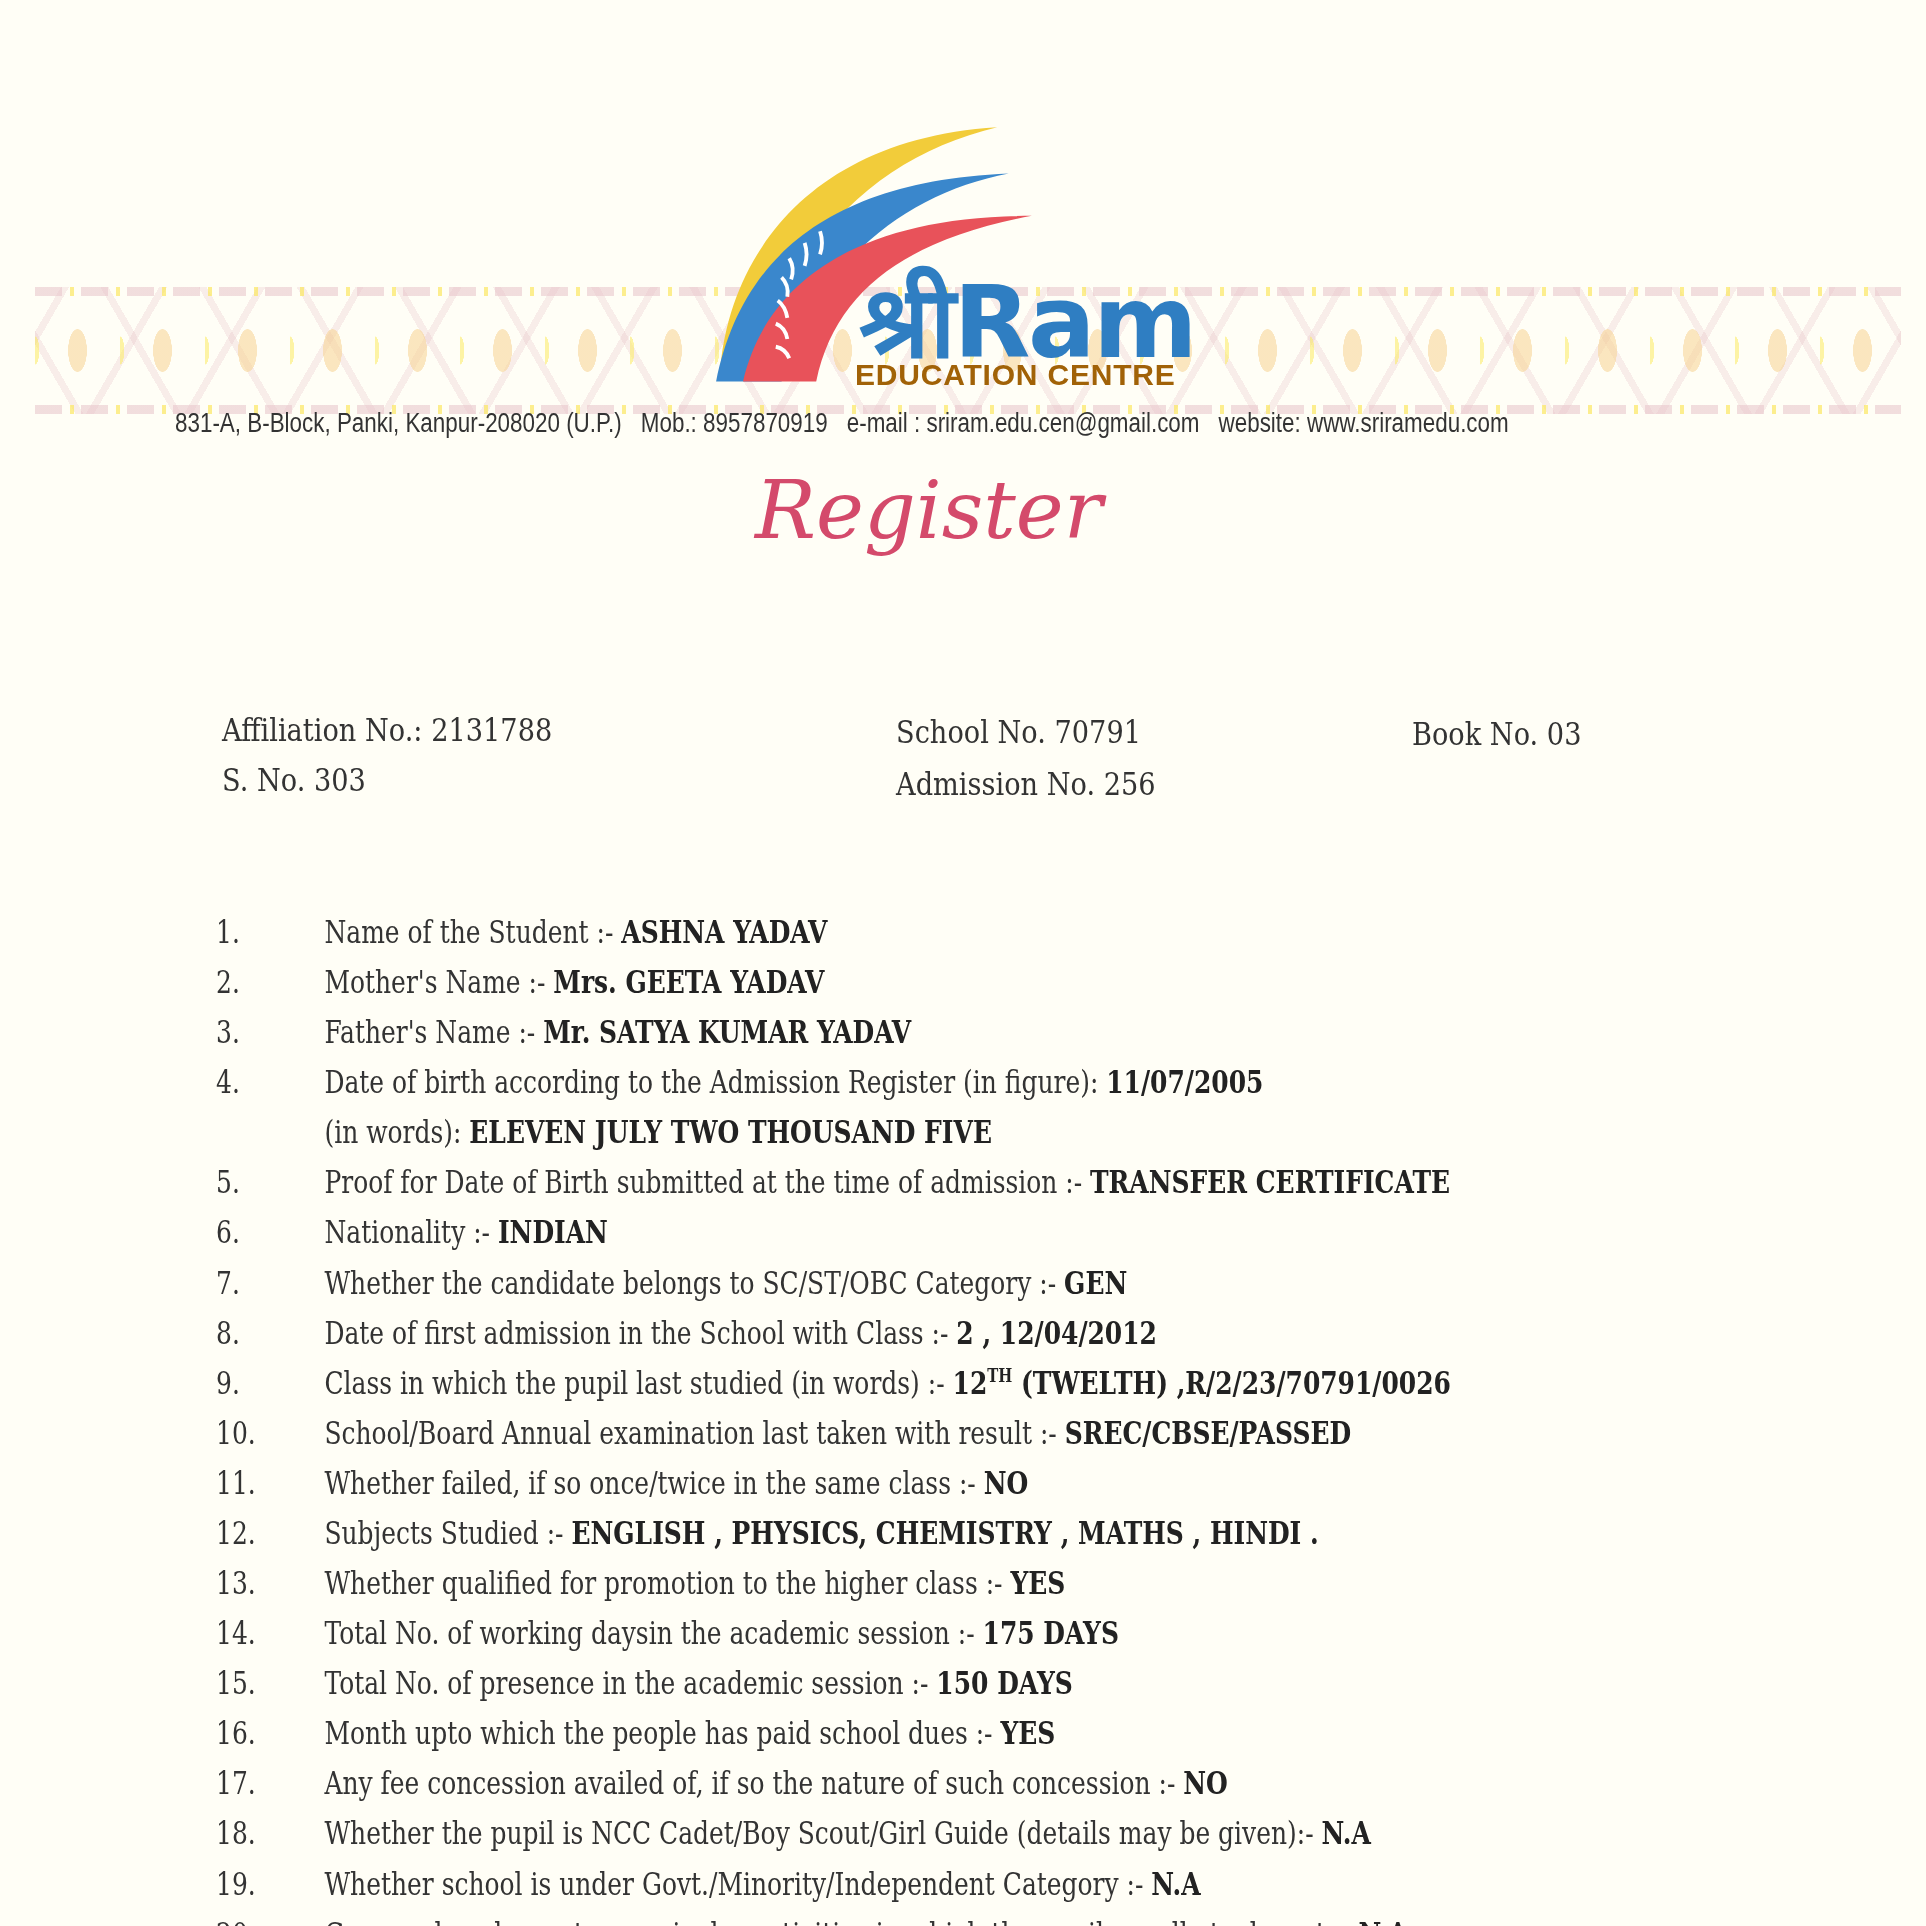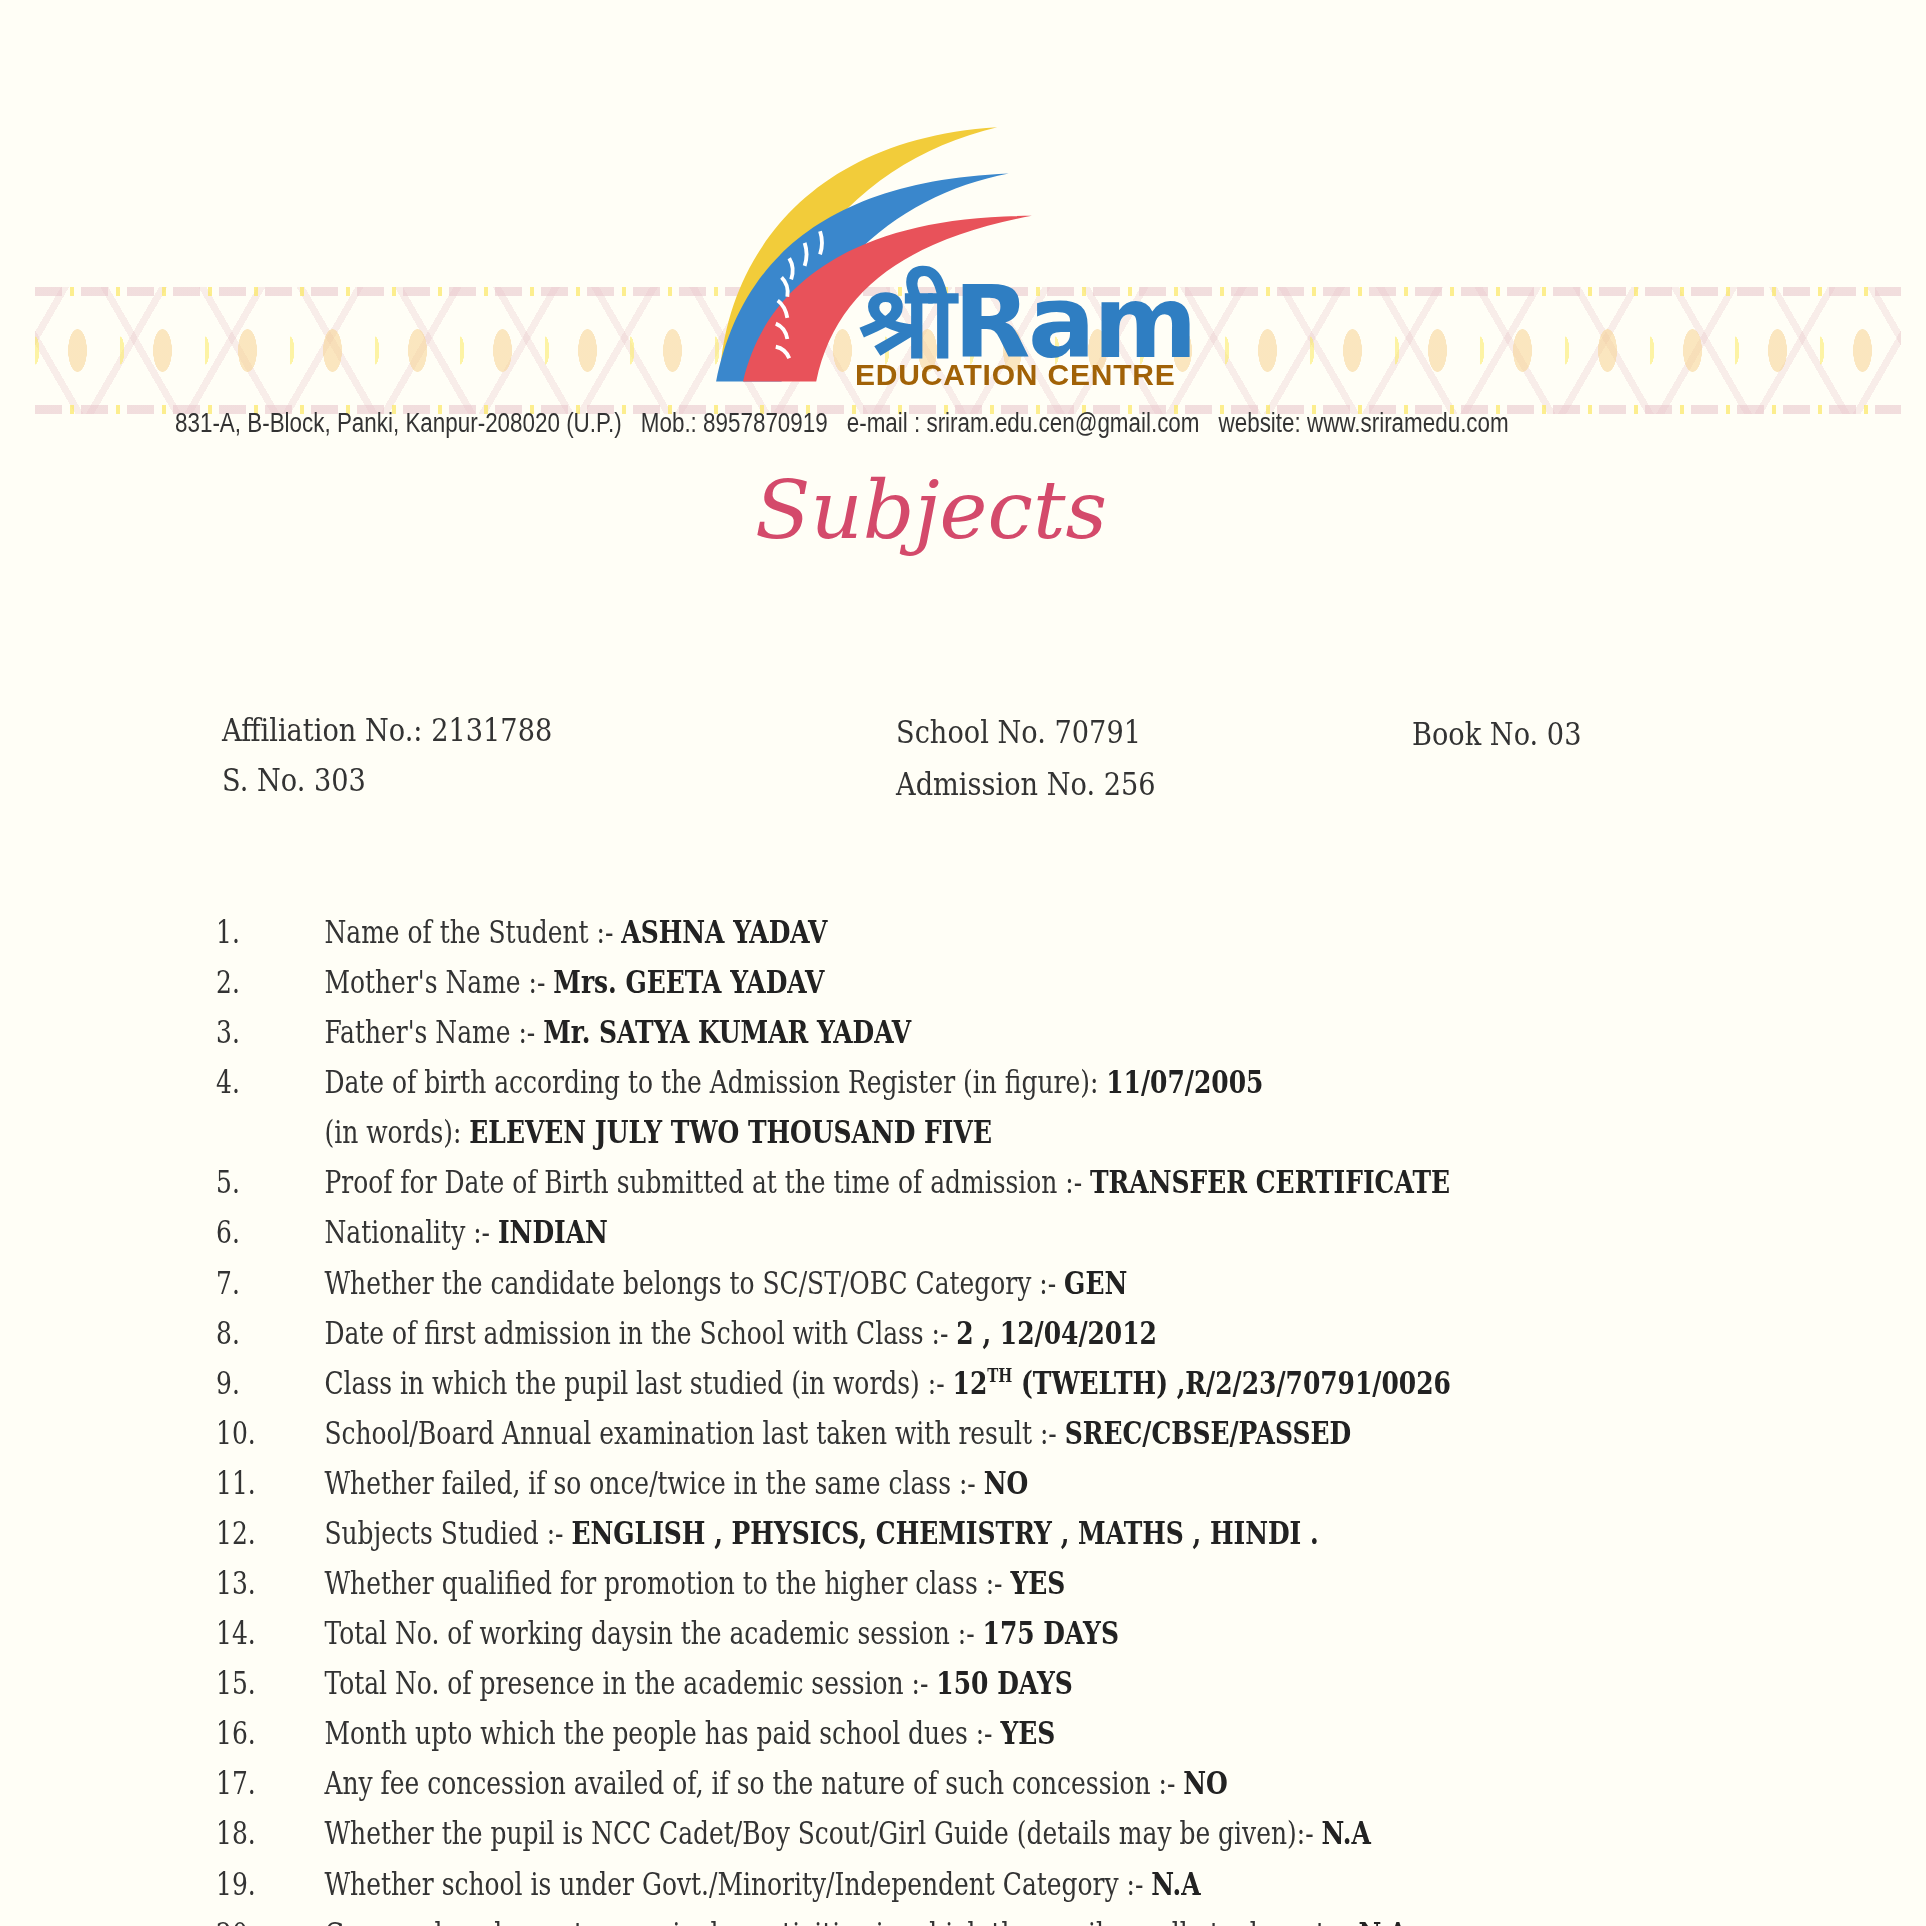--- a/index.html
+++ b/index.html
@@ -92,21 +92,21 @@
 </div>
 
 <div class="abs contact">
   <span>831-A, B-Block, Panki, Kanpur-208020 (U.P.)</span>
   <span>Mob.: 8957870919</span>
   <span>e-mail : sriram.edu.cen@gmail.com</span>
   <span>website: www.sriramedu.com</span>
 </div>
 
 <div class="abs title">
-  <span>Subjects</span>
+  <span>Register</span>
 </div>
 
 <div class="abs meta" style="left:222px; top:711px;">Affiliation No.: 2131788</div>
 <div class="abs meta" style="left:222px; top:761px;">S. No.   303</div>
 <div class="abs meta" style="left:896px; top:713px;">School No. 70791</div>
 <div class="abs meta" style="left:896px; top:765px;">Admission No. 256</div>
 <div class="abs meta" style="left:1412px; top:715px;">Book No. 03</div>
 
 <div class="abs items" id="items">
     <div class="row" style="top: 0px;"><span class="num">1.</span><span>Name of the Student :- </span><span class="val">ASHNA YADAV</span></div>

